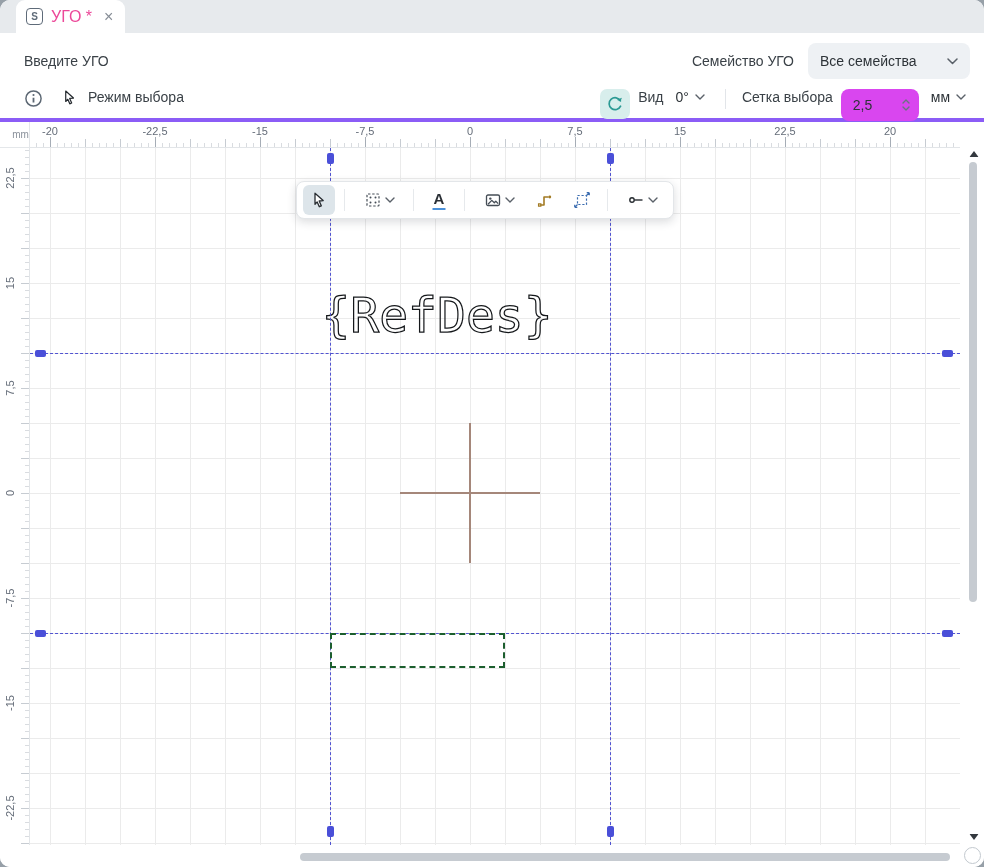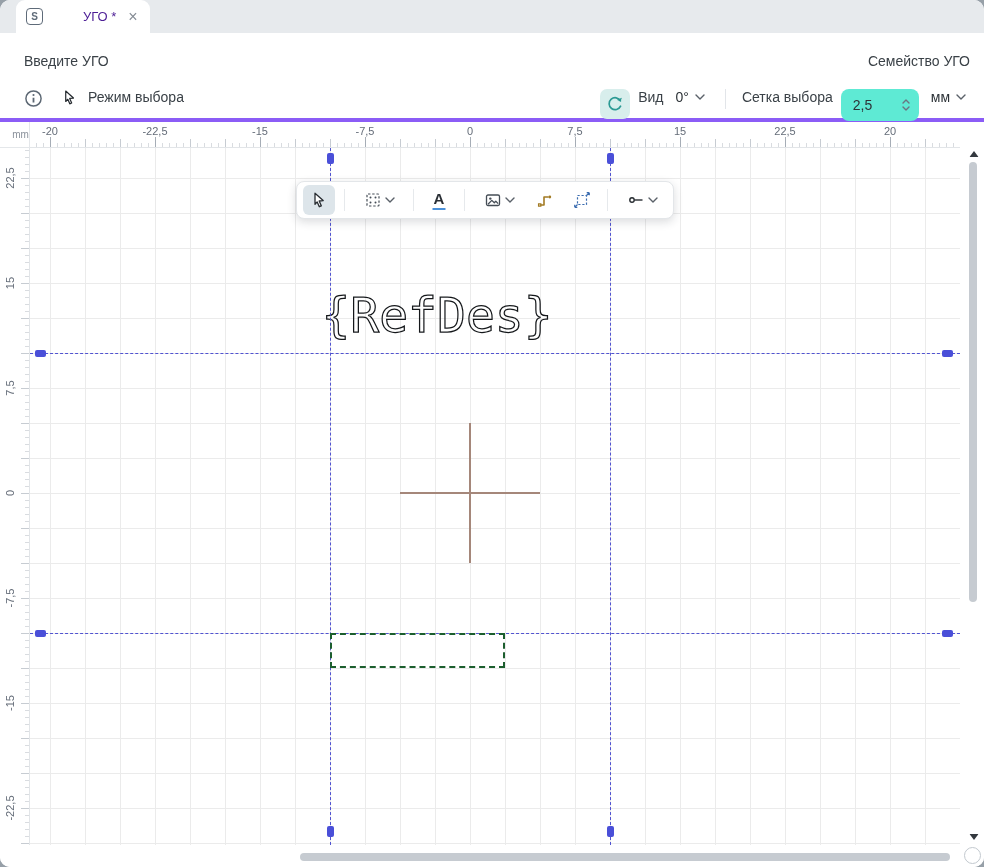--- a/index.html
+++ b/index.html
@@ -3,41 +3,41 @@
 <meta charset="utf-8">
 <style>
   html,body{margin:0;padding:0;background:#97a0a8;font-family:"Liberation Sans",sans-serif;}
   *{box-sizing:border-box;}
   .app{position:relative;width:984px;height:867px;background:#fff;border-radius:10px;overflow:hidden;color:#2d3338;font-size:14px;}
 
   
   .tabbar{height:33px;background:#e7eaed;display:flex;align-items:flex-end;padding-left:16px;}
   .tab{height:33px;background:#fff;border-radius:9px 9px 0 0;display:flex;align-items:center;gap:8px;padding:0 12px 0 10px;}
   .tab-icon{width:17px;height:17px;border:1.5px solid #5f6b79;border-radius:4px;font-size:10px;font-weight:bold;color:#5f6b79;display:flex;align-items:center;justify-content:center;}
-  .tab-label{font-size:13px;color:#4c1d95;white-space:nowrap;margin-left:32px;}
+  .tab-label{font-size:16px;color:#ec4899;white-space:nowrap;}
   .tab-close{font-size:16px;color:#868d96;line-height:1;margin-left:4px;cursor:pointer;}
 
   
   .row1{height:56px;display:flex;align-items:center;padding:0 14px 0 24px;gap:14px;background:#fff;}
   .row1 label{color:#3a4147;white-space:nowrap;}
   .name-input{height:36px;width:248px;background:#eef1f4;border:none;border-radius:8px;padding:0 12px;font-size:14px;font-family:inherit;color:#2d3338;outline:none;}
   .name-input::placeholder{color:#99a1aa;}
   .flex{flex:1;}
   .select{height:36px;width:162px;background:#eef1f4;border-radius:8px;display:flex;align-items:center;justify-content:space-between;padding:0 12px;cursor:pointer;}
 
   
   .row2{height:33px;display:flex;align-items:flex-start;padding:0 14px 0 24px;gap:8px;border-bottom:4px solid #8b5cf6;}
   .icon{display:flex;align-items:center;justify-content:center;}
   .icon.cur{margin-left:10px;}
   .mode-label{margin-left:2px;color:#3a4147;}
   .rotate-btn{width:30px;height:30px;border:none;border-radius:7px;background:#d8eeec;display:flex;align-items:center;justify-content:center;cursor:pointer;padding:0;}
   .lbl{color:#3a4147;white-space:nowrap;}
   .inline-select{display:flex;align-items:center;gap:6px;cursor:pointer;color:#2d3338;padding:0 4px;}
   .vsep{width:1px;height:20px;background:#e2e5e9;margin:0 8px;}
-  .spinner{width:78px;height:32px;background:#5eead4;border-radius:8px;display:flex;align-items:center;justify-content:space-between;padding:0 9px 0 12px;cursor:pointer;}
+  .spinner{width:78px;height:32px;background:#d946ef;border-radius:8px;display:flex;align-items:center;justify-content:space-between;padding:0 9px 0 12px;cursor:pointer;}
   .spin-arrows{display:flex;flex-direction:column;gap:2px;}
 
   
   .workspace{position:absolute;left:0;right:0;top:122px;bottom:0;background:#fff;}
   .corner{position:absolute;left:0;top:0;width:30px;height:26px;font-size:10px;color:#8a919b;display:flex;align-items:center;justify-content:center;border-right:1px solid #e4e7ea;border-bottom:1px solid #e4e7ea;padding-left:12px;}
   .hruler{position:absolute;left:30px;top:0;right:24px;height:26px;border-bottom:1px solid #e2e5e8;
     background-image:
       repeating-linear-gradient(to right,#c7ccd2 0 1px,transparent 1px 35px),
       repeating-linear-gradient(to right,#d9dce0 0 1px,transparent 1px 7px);
     background-size:100% 8px,100% 4px;
@@ -100,20 +100,28 @@
       <span class="tab-icon">S</span>
       <span class="tab-label">УГО *</span>
       <span class="tab-close">×</span>
     </div>
   </div>
 
   <div class="row1">
     <label>Введите УГО</label>
     <span class="flex"></span>
     <label>Семейство УГО</label>
+    <div class="select">
+      <span>Все семейства</span>
+      <span class="icon">
+        <svg width="11" height="7" viewBox="0 0 11 7">
+            <polyline points="1,1 5.5,5.5 10,1" fill="none" stroke="#5a6169" stroke-width="1.5" stroke-linecap="round" stroke-linejoin="round"></polyline>
+          </svg>
+      </span>
+    </div>
   </div>
 
   <div class="row2">
     <span class="icon">
       <svg width="19" height="19" viewBox="0 0 18 18">
           <circle cx="9" cy="9" r="7.2" fill="none" stroke="#5d6874" stroke-width="1.4"></circle>
           <circle cx="9" cy="5.7" r="1" fill="#5d6874"></circle>
           <line x1="9" y1="8.2" x2="9" y2="12.8" stroke="#5d6874" stroke-width="1.7"></line>
         </svg>
     </span>

